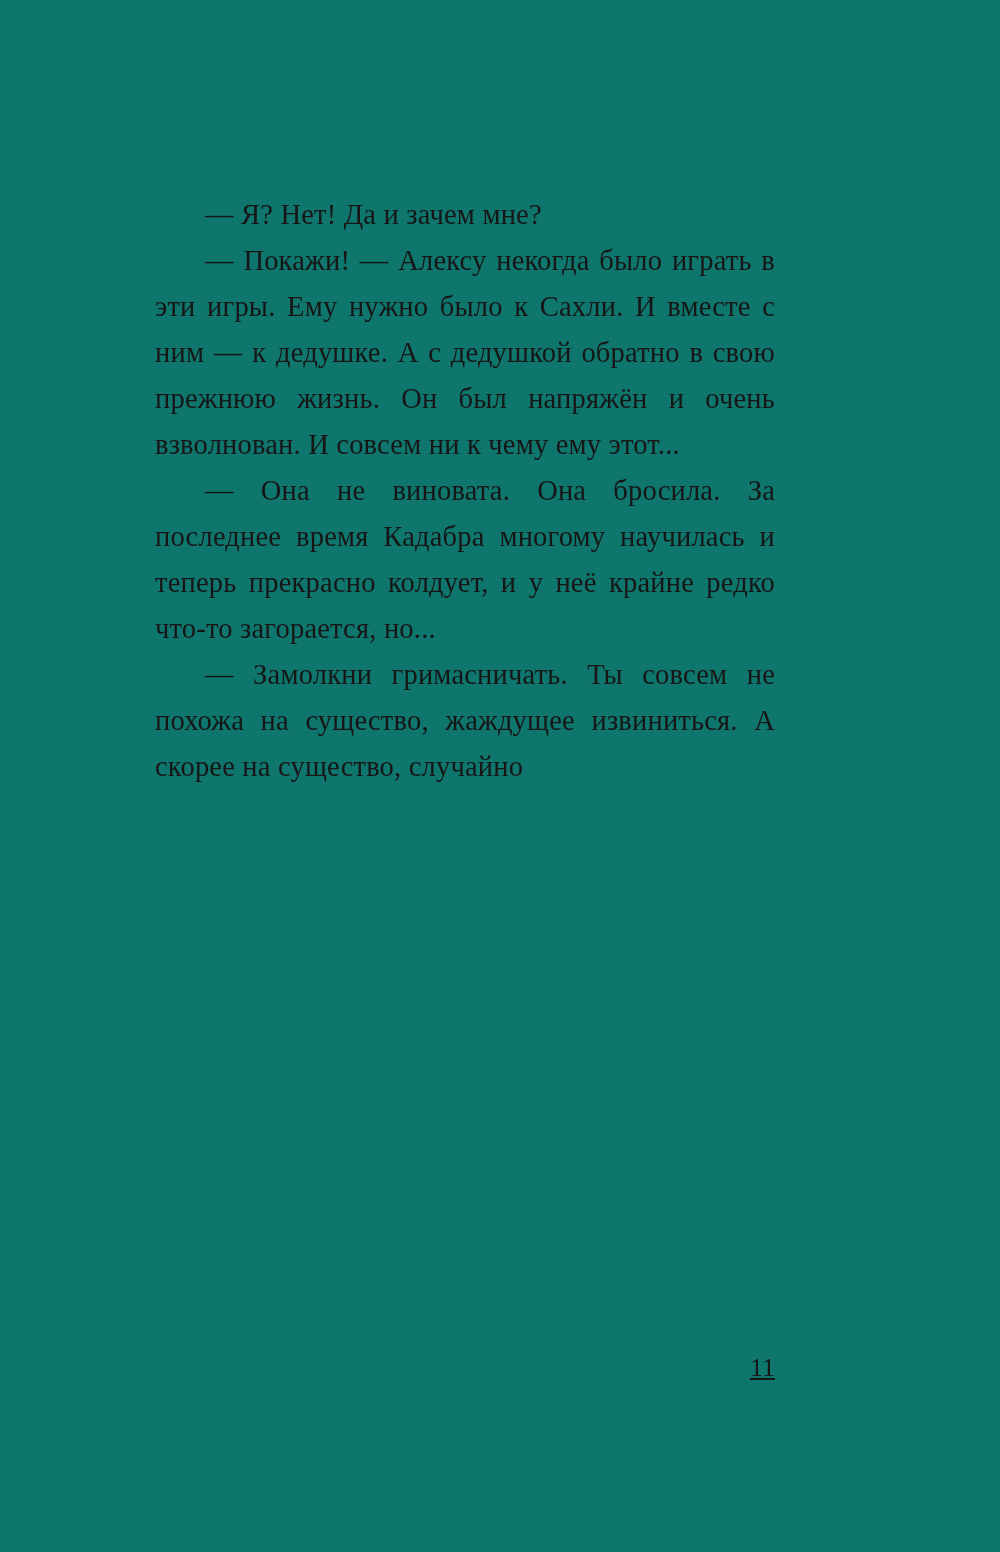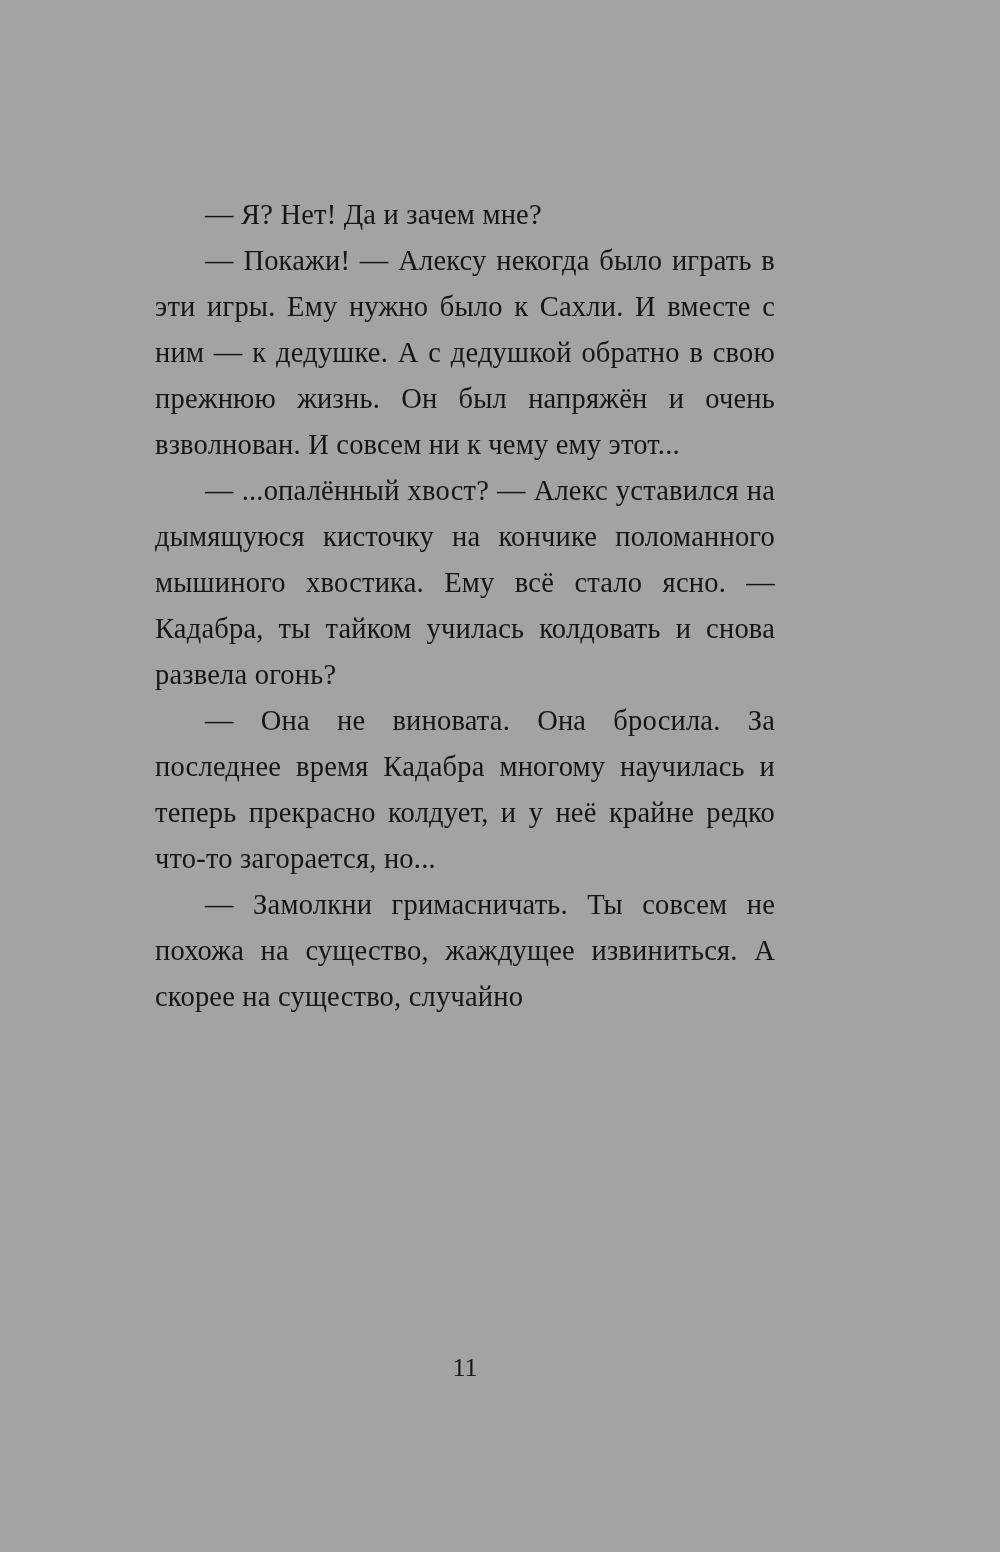--- a/index.html
+++ b/index.html
@@ -11,21 +11,21 @@
     width: 1000px;
     height: 1552px;
     position: relative;
     font-family: "Liberation Serif", serif;
     color: #161616;
     overflow: hidden;
   }
   .page {
     position: absolute;
     inset: 0;
-    background: #a3a3a3;
+    background: #0f766e;
   }
   .text-block {
     position: absolute;
     left: 155px;
     top: 192px;
     width: 620px;
   }
   .text-block p {
     margin: 0;
     padding: 0;
@@ -33,31 +33,31 @@
     text-indent: 50px;
     font-size: 28.5px;
     line-height: 46px;
     letter-spacing: 0.2px;
   }
   .page-number {
     position: absolute;
     left: 155px;
     top: 1352px;
     width: 620px;
-    text-align: center;
+    text-align: right;
     font-size: 26px;
     line-height: 32px;
     color: #161616;
+    text-decoration: underline;
   }
 </style>
 </head>
 <body>
 
 <div class="page">
   <div class="text-block">
     <p>— Я? Нет! Да и зачем мне?</p>
     <p>— Покажи! — Алексу некогда было играть в эти игры. Ему нужно было к Сахли. И вместе с ним — к дедушке. А с дедушкой обратно в свою прежнюю жизнь. Он был напряжён и очень взволнован. И совсем ни к чему ему этот...</p>
-    <p>— ...опалённый хвост? — Алекс уставился на дымящуюся кисточку на кончике поломанного мышиного хвостика. Ему всё стало ясно. — Кадабра, ты тайком училась колдовать и снова развела огонь?</p>
     <p>— Она не виновата. Она бросила. За последнее время Кадабра многому научилась и теперь прекрасно колдует, и у неё крайне редко что-то загорается, но...</p>
     <p>— Замолкни гримасничать. Ты совсем не похожа на существо, жаждущее извиниться. А скорее на существо, случайно</p>
   </div>
   <div class="page-number">11</div>
 </div>
 
 </body></html>

